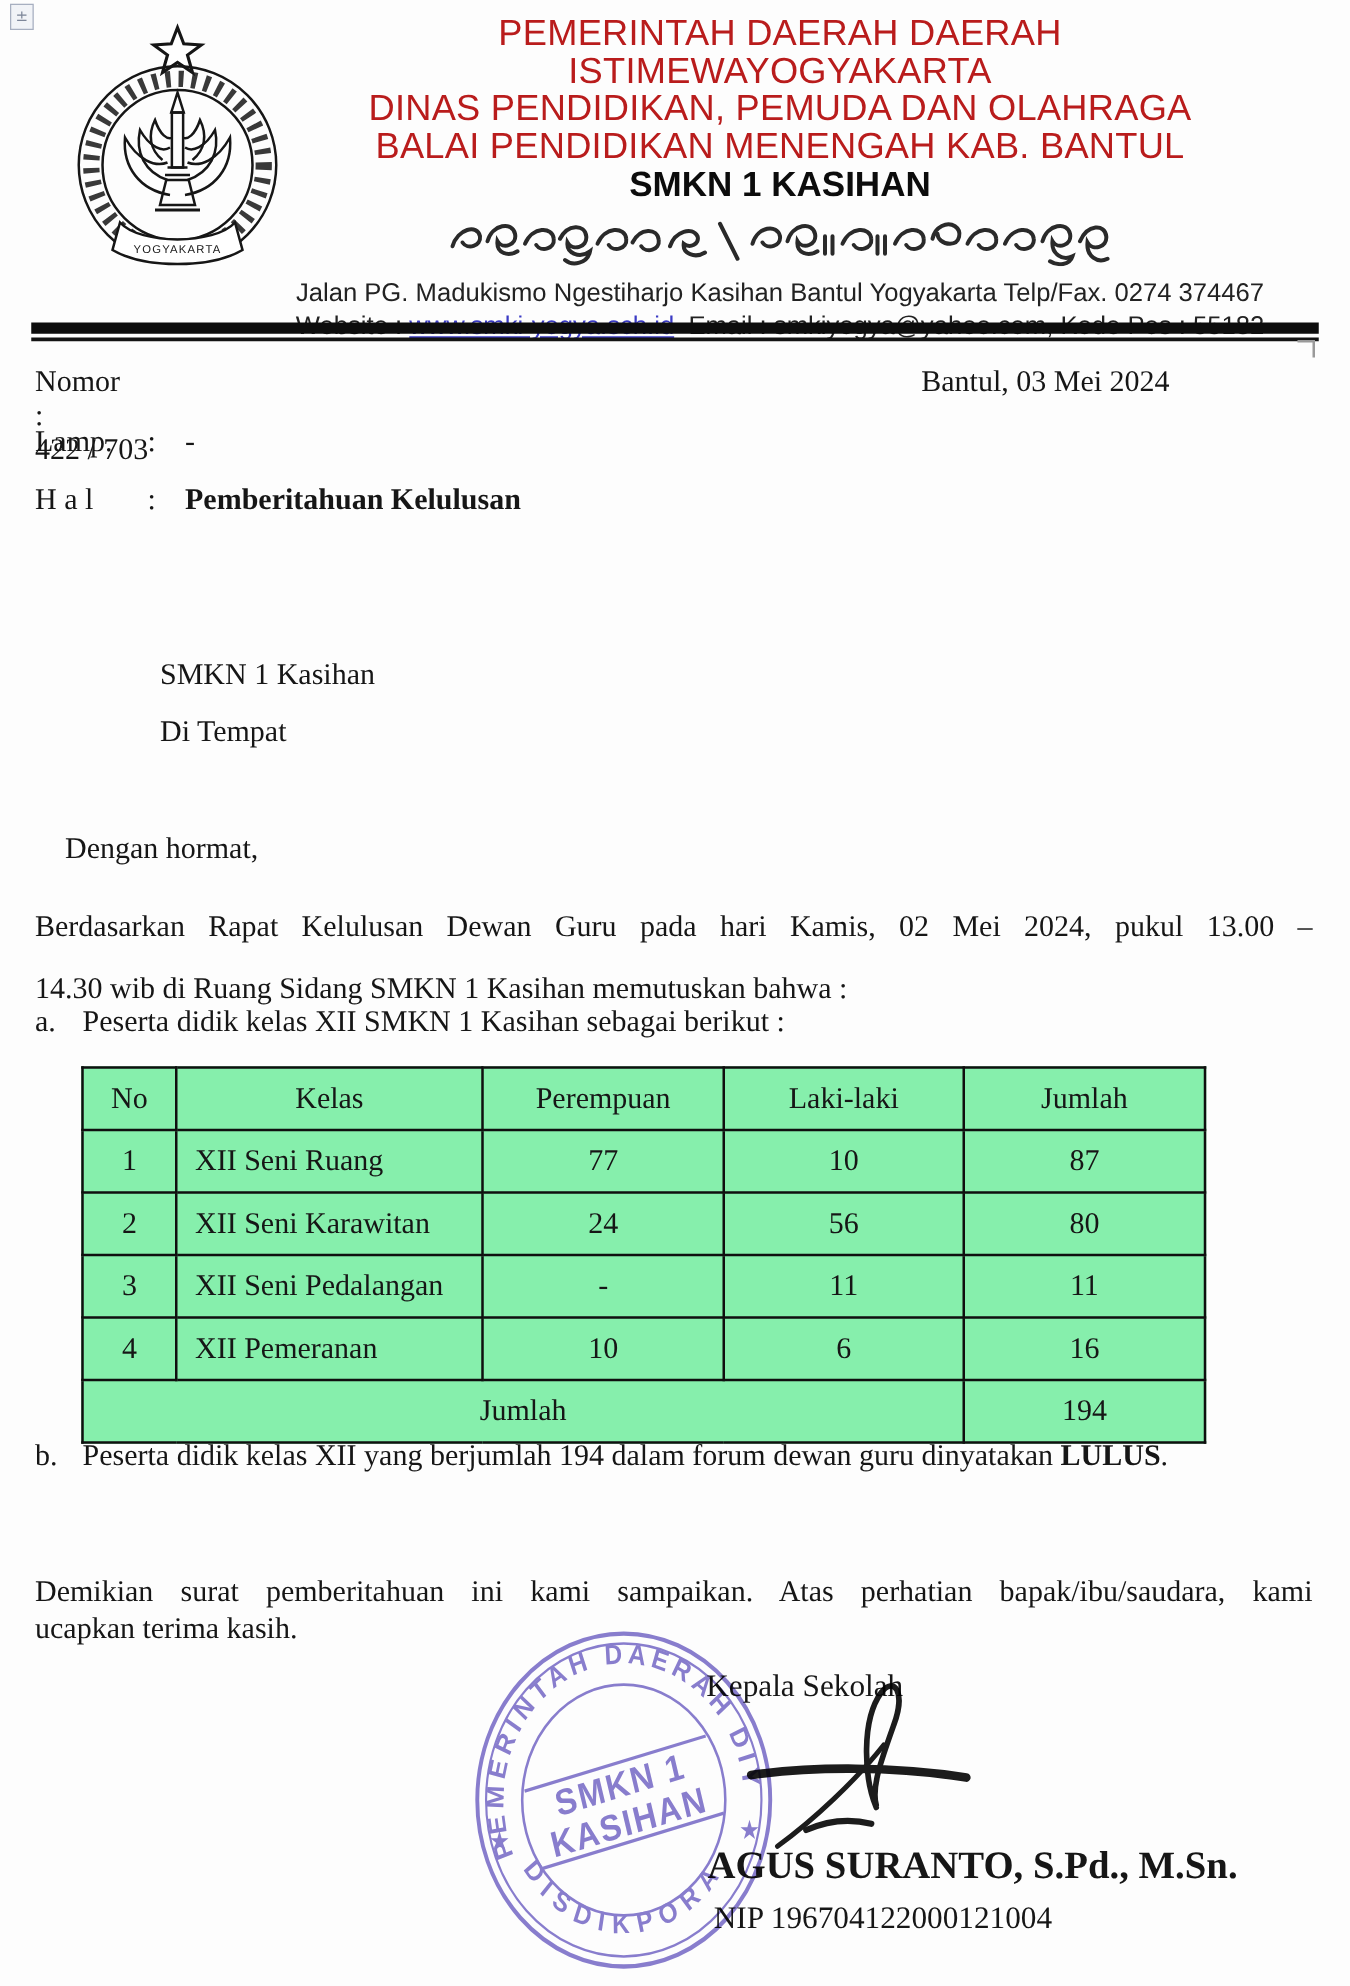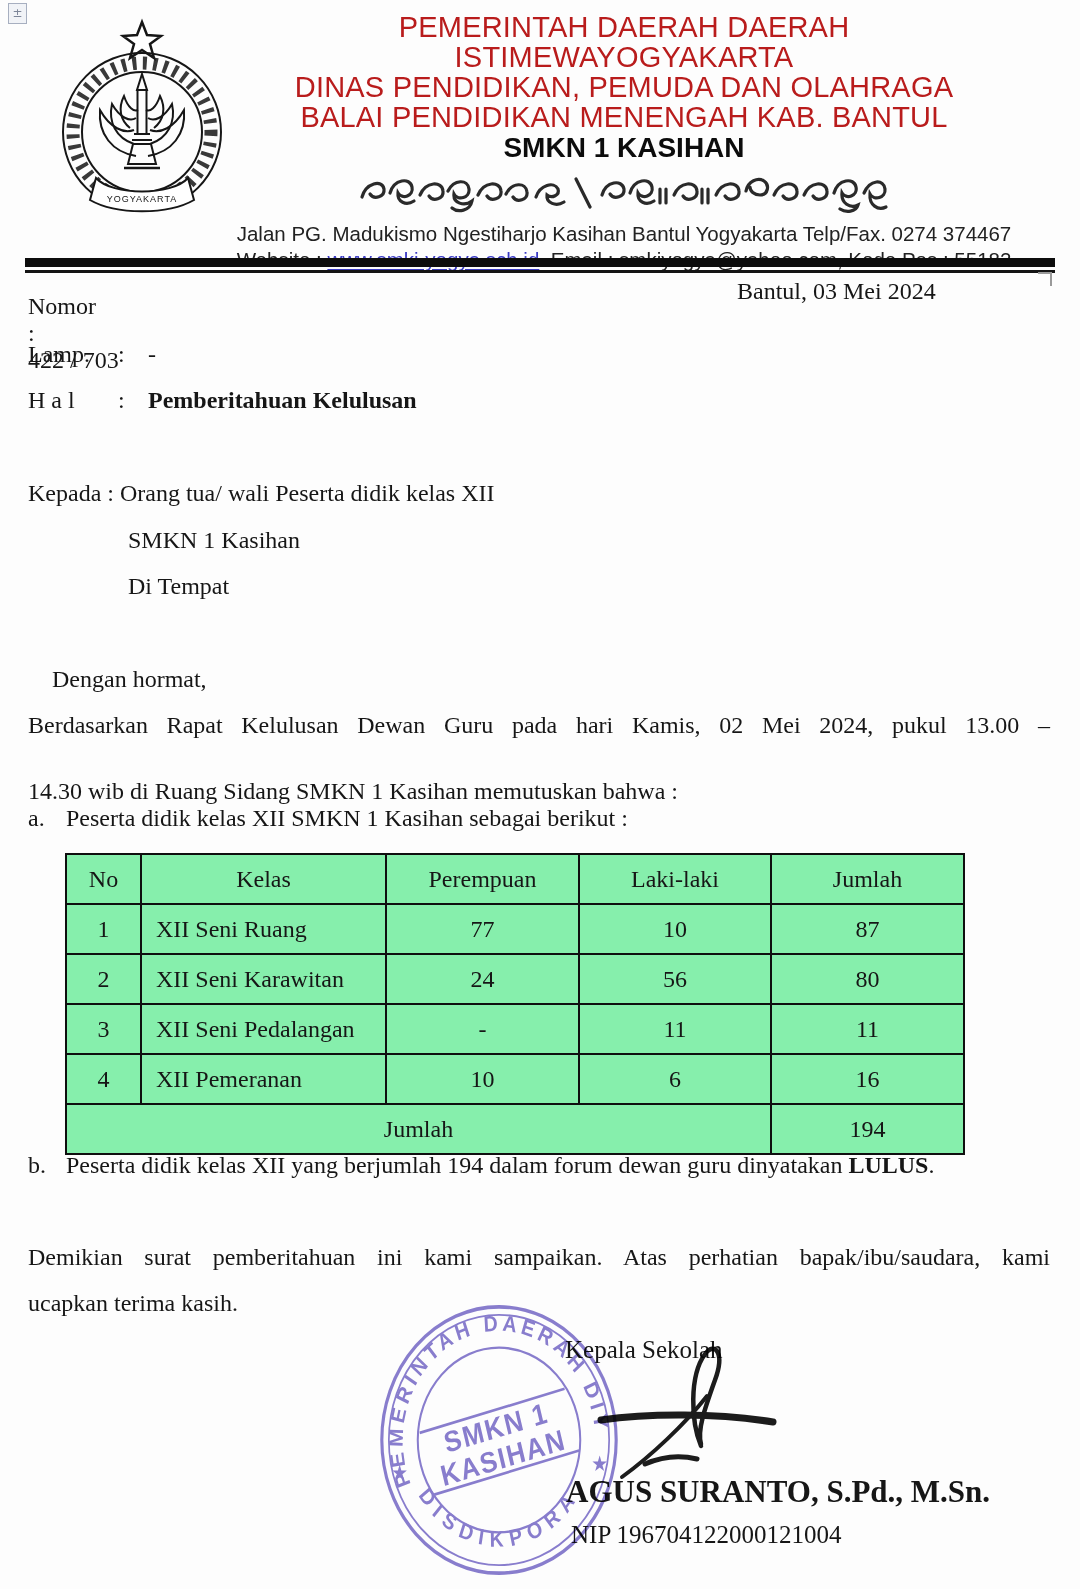--- a/index.html
+++ b/index.html
@@ -29,21 +29,21 @@
   .corner-mark{left:1038px;top:272px;width:12px;height:12px;border-top:2px solid #9a9a9a;border-right:2px solid #9a9a9a;}
 
   
   .ref-row{display:flex;font-size:24px;}
   .ref-label{width:90px;}
   .ref-colon{width:30px;}
   .serif24{font-size:24px;}
   .b{font-weight:bold;}
 
   .body-line{font-size:24px;width:1022px;}
-  .stretch{text-align:justify;text-align-last:justify;}
+  .stretch{text-align:justify;text-align-last:justify;margin-top:17px;}
   .item{display:flex;font-size:24px;}
   .item-marker{width:38px;}
   .nowrap{white-space:nowrap;}
 
   
   table.data{border-collapse:collapse;table-layout:fixed;width:898px;background:#86efac;}
   table.data td,table.data th{
     border:2.5px solid #0f0f0f;font-size:24px;font-weight:normal;
     text-align:center;height:48px;padding:0;vertical-align:middle;
   }
@@ -126,35 +126,34 @@
 
   <div class="abs rule-thick"></div>
   <div class="abs rule-thin"></div>
   <div class="abs corner-mark"></div>
 
   <div class="abs ref-row" style="left:28px;top:293px;flex-direction:column;">
     <span class="ref-label">Nomor</span>
     <span class="ref-colon">:</span>
     <span>422 /  703</span>
   </div>
-  <div class="abs serif24" style="left:737px;top:278px;">Bantul, 03 Mei 2024</div>
+  <div class="abs serif24" style="left:737px;top:293px;">Bantul, 03 Mei 2024</div>
 
   <div class="abs ref-row" style="left:28px;top:341px;">
     <span class="ref-label">Lamp.</span>
     <span class="ref-colon">:</span>
     <span>-</span>
   </div>
 
   <div class="abs ref-row" style="left:28px;top:387px;">
     <span class="ref-label">H a l</span>
     <span class="ref-colon">:</span>
     <span class="b">Pemberitahuan Kelulusan</span>
   </div>
 
-  <div class="abs serif24" style="left:28px;top:480px;">Kepada : Orang tua/ wali Peserta didik kelas XII</div>
   <div class="abs serif24" style="left:128px;top:527px;">SMKN 1 Kasihan</div>
   <div class="abs serif24" style="left:128px;top:573px;">Di Tempat</div>
 
   <div class="abs serif24" style="left:40px;top:666px;margin-left:12px;">Dengan hormat,</div>
 
   <div class="abs body-line stretch" style="left:28px;top:712px;">Berdasarkan Rapat Kelulusan Dewan Guru pada hari Kamis, 02 Mei 2024, pukul 13.00 –</div>
   <div class="abs body-line" style="left:28px;top:758px;margin-top:20px;">14.30 wib di Ruang Sidang SMKN 1 Kasihan memutuskan bahwa :</div>
 
   <div class="abs item" style="left:28px;top:805px;">
     <span class="item-marker">a.</span>

